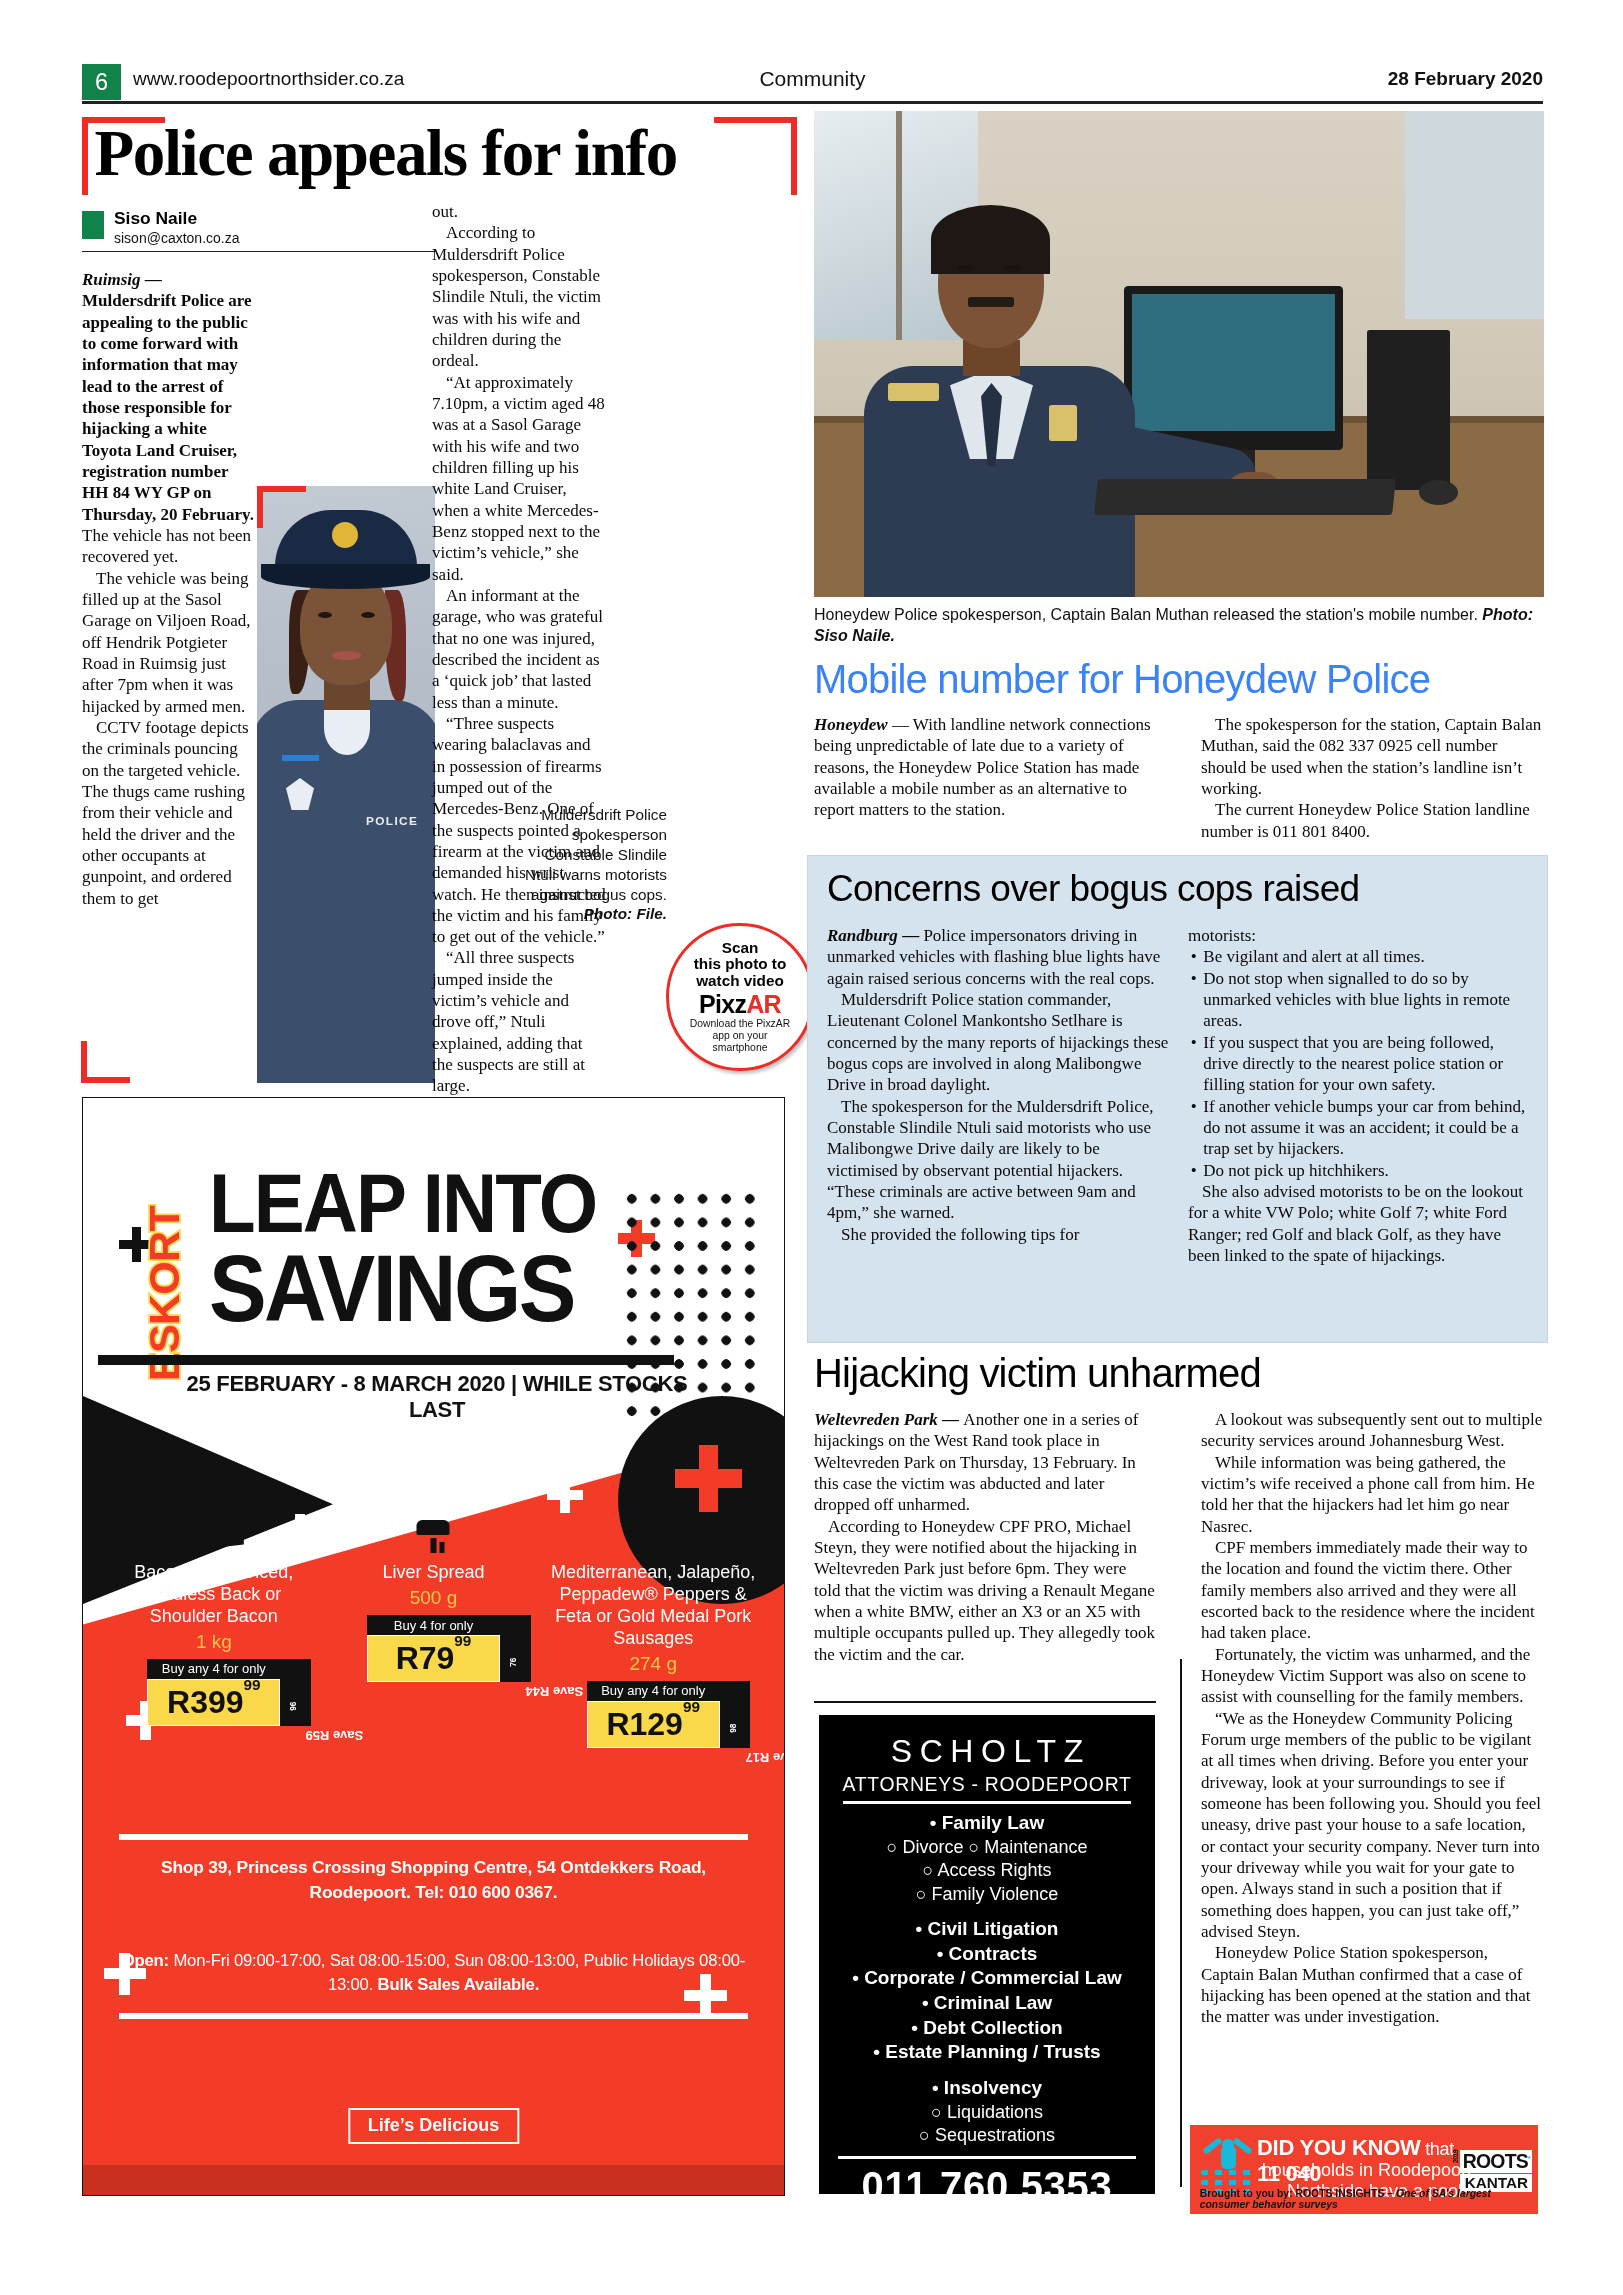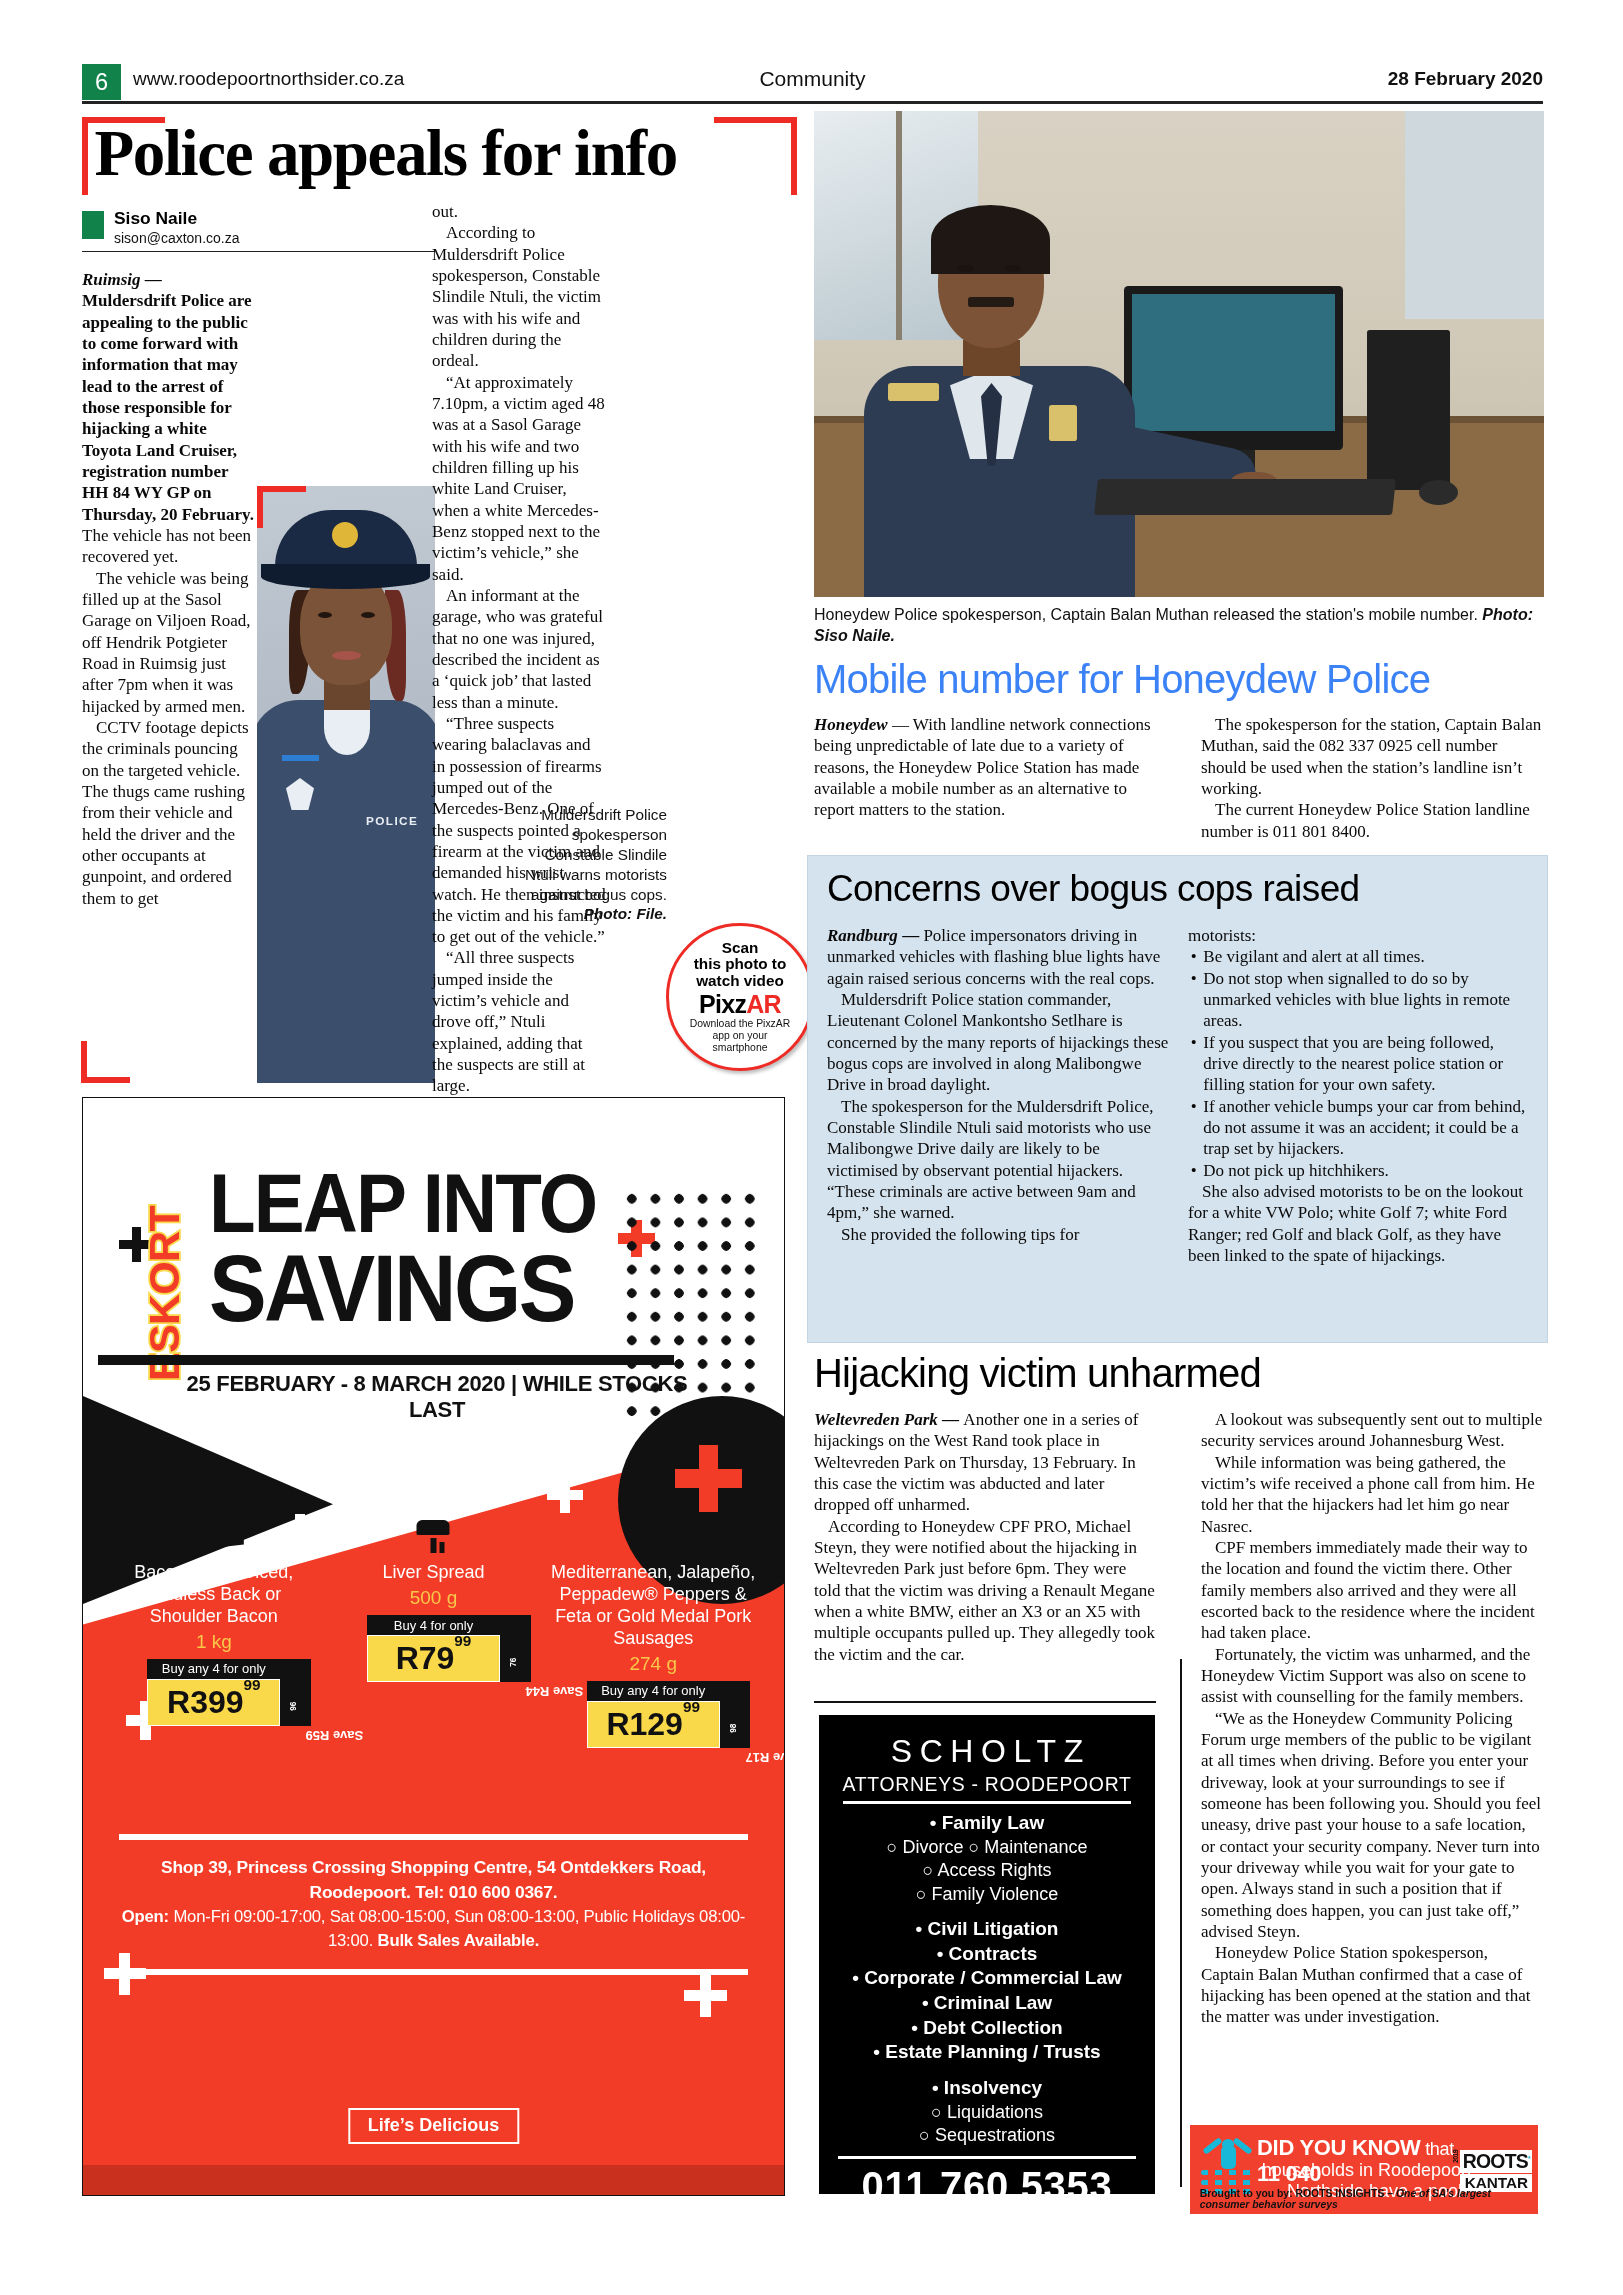--- a/index.html
+++ b/index.html
@@ -224,21 +224,21 @@
   .esk-liver i:nth-child(3){left:32px;top:22px;width=5.6px;width:5.6px;height:11px;}
   .esk-saus{position:absolute;left:50%;transform:translateX(-50%);top:2.8px;width:64px;height:30.5px;}
   .esk-saus i{position:absolute;background:#111;width:60px;height:10.4px;border-radius:6.2px;}
   .esk-saus i:nth-child(1){top:0;transform:rotate(-7deg);}
   .esk-saus i:nth-child(2){top:12.5px;transform:rotate(4deg);}
 
   .esk-store{position:absolute;left:36px;top:736px;width:629px;text-align:center;color:#fff;}
   .esk-hr{height:6.2px;background:#fff;margin:0 0 15.3px;}
   .esk-hr2{height:6.2px;background:#fff;margin:16.7px 0 0;}
   .esk-l1{font-family:"Liberation Sans",sans-serif;font-weight:bold;font-size:17.4px;line-height:1.42;letter-spacing:-0.2px;}
-  .esk-l2{font-family:"Liberation Sans",sans-serif;font-size:16.7px;line-height:1.42;letter-spacing:-0.2px;}
+  .esk-l2{font-family:"Liberation Sans",sans-serif;font-size:16.7px;line-height:1.42;letter-spacing:-0.2px;margin-top:44px;}
   .esk-l2 b{font-weight:bold;}
   .esk-l3{font-family:"Liberation Sans",sans-serif;font-size:16.7px;line-height:1.5;letter-spacing:-0.2px;}
   .esk-l3 b{font-weight:bold;}
 
   .esk-tagline{position:absolute;left:50%;transform:translateX(-50%);bottom:51px;
                border:2.1px solid #fff;padding:5.6px 18px;color:#fff;
                font-family:"Liberation Sans",sans-serif;font-weight:bold;font-size:18px;}
   .esk-darkband{position:absolute;left:0;bottom:0;width:100%;height:30.5px;background:#c9301e;}
 
   

